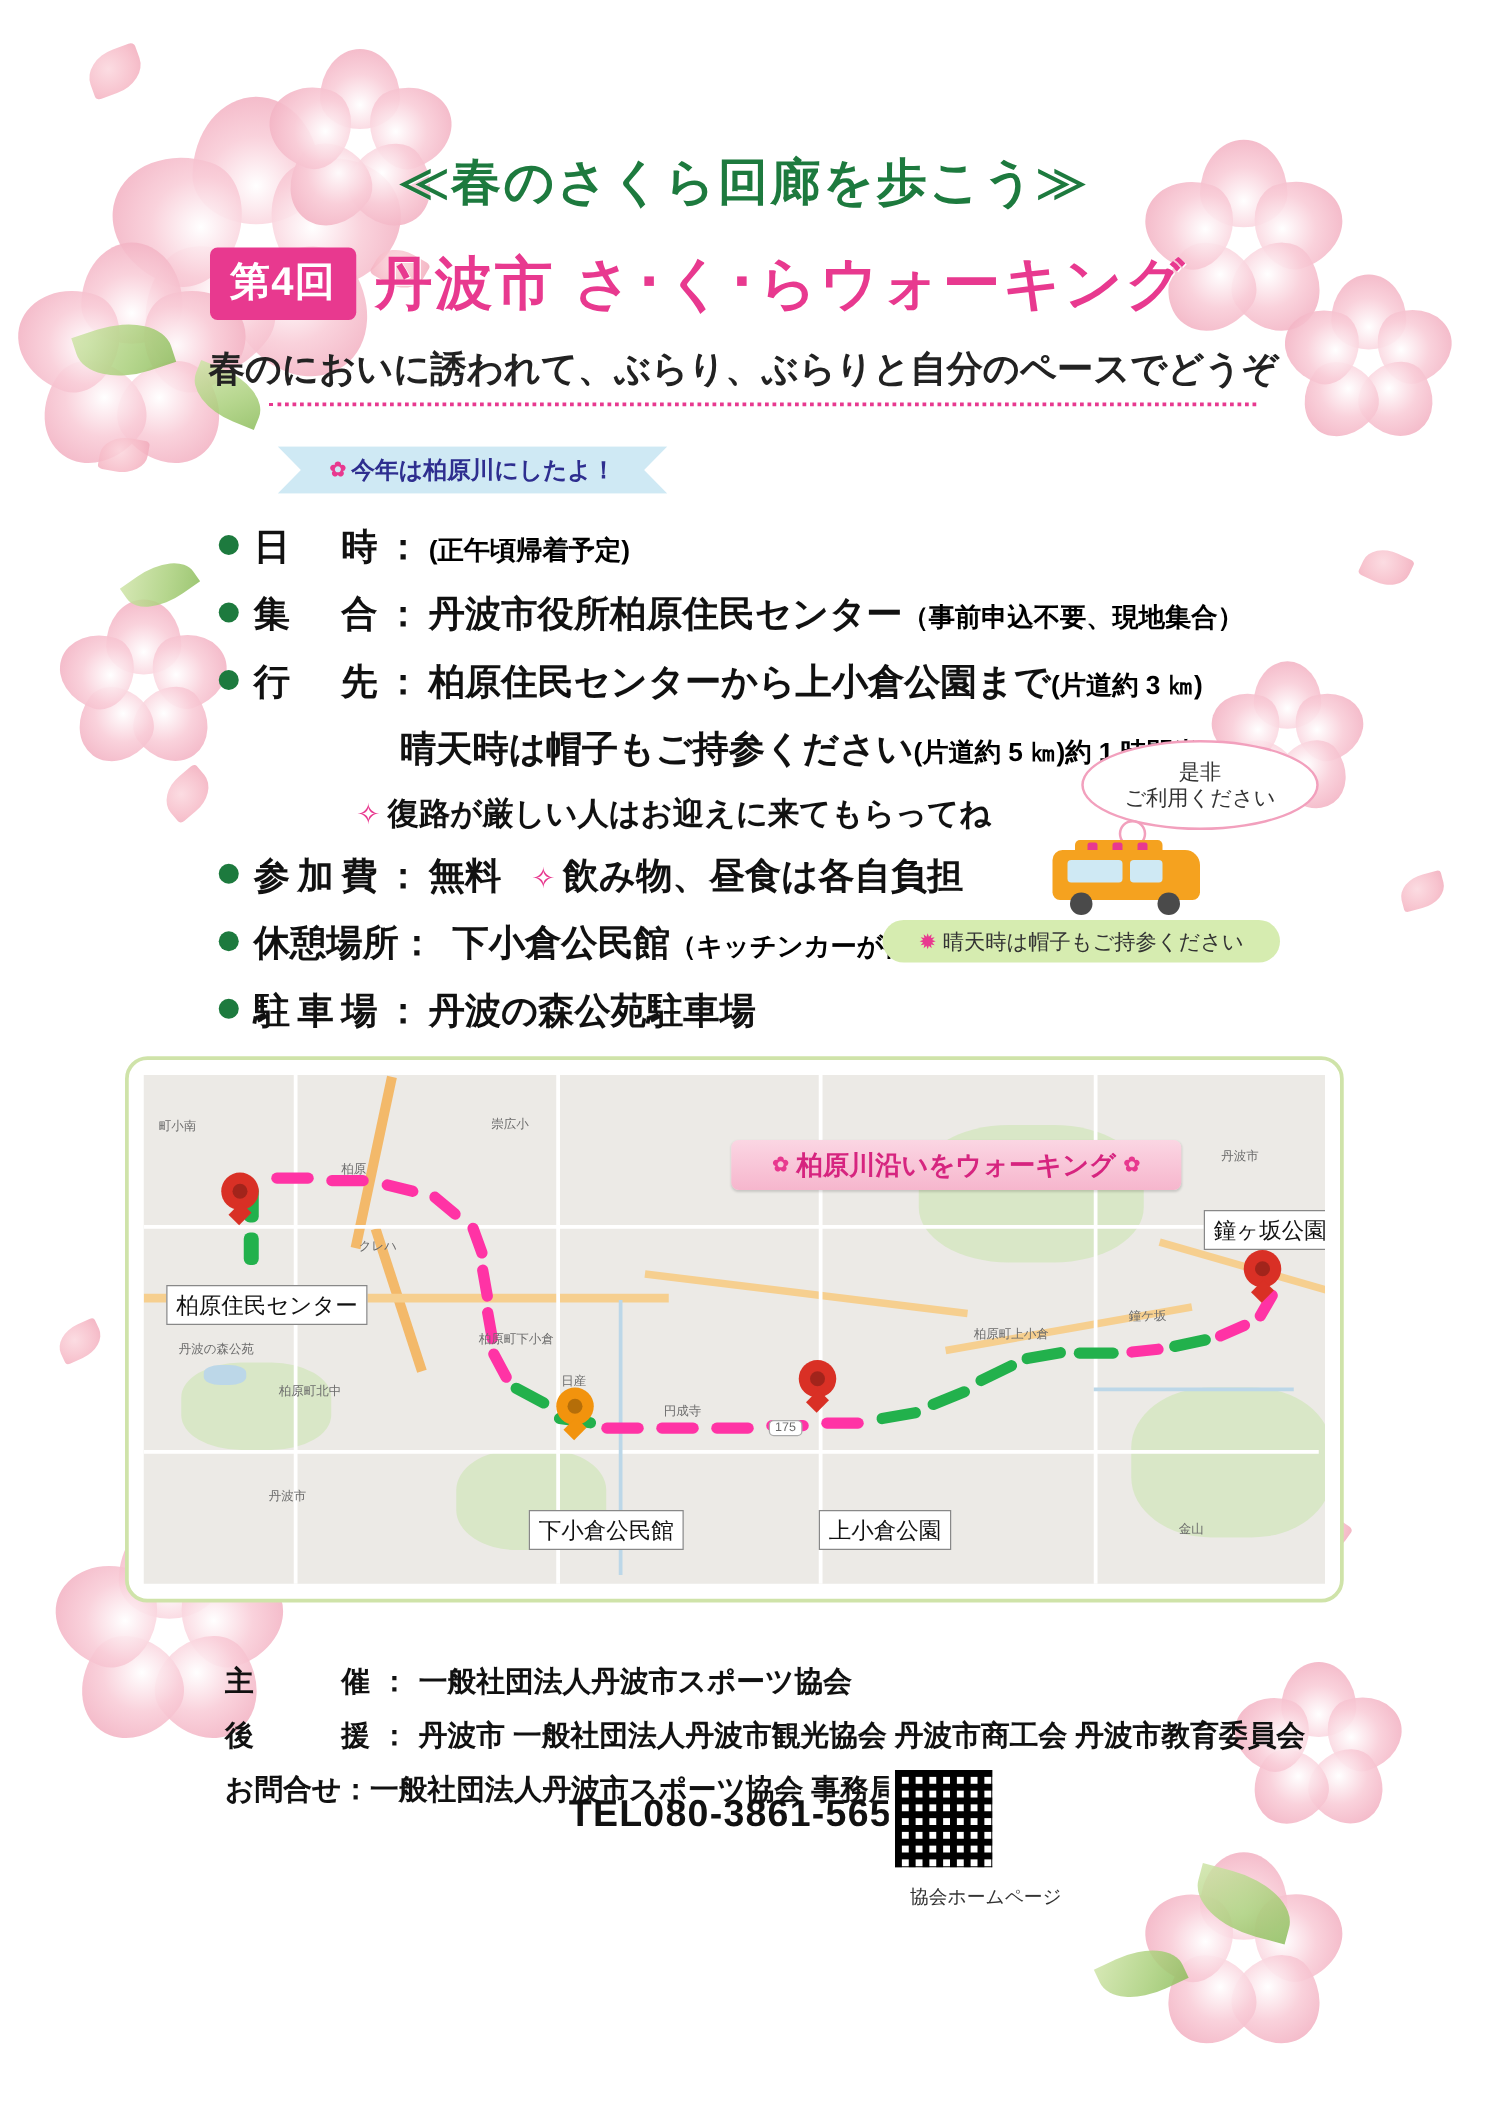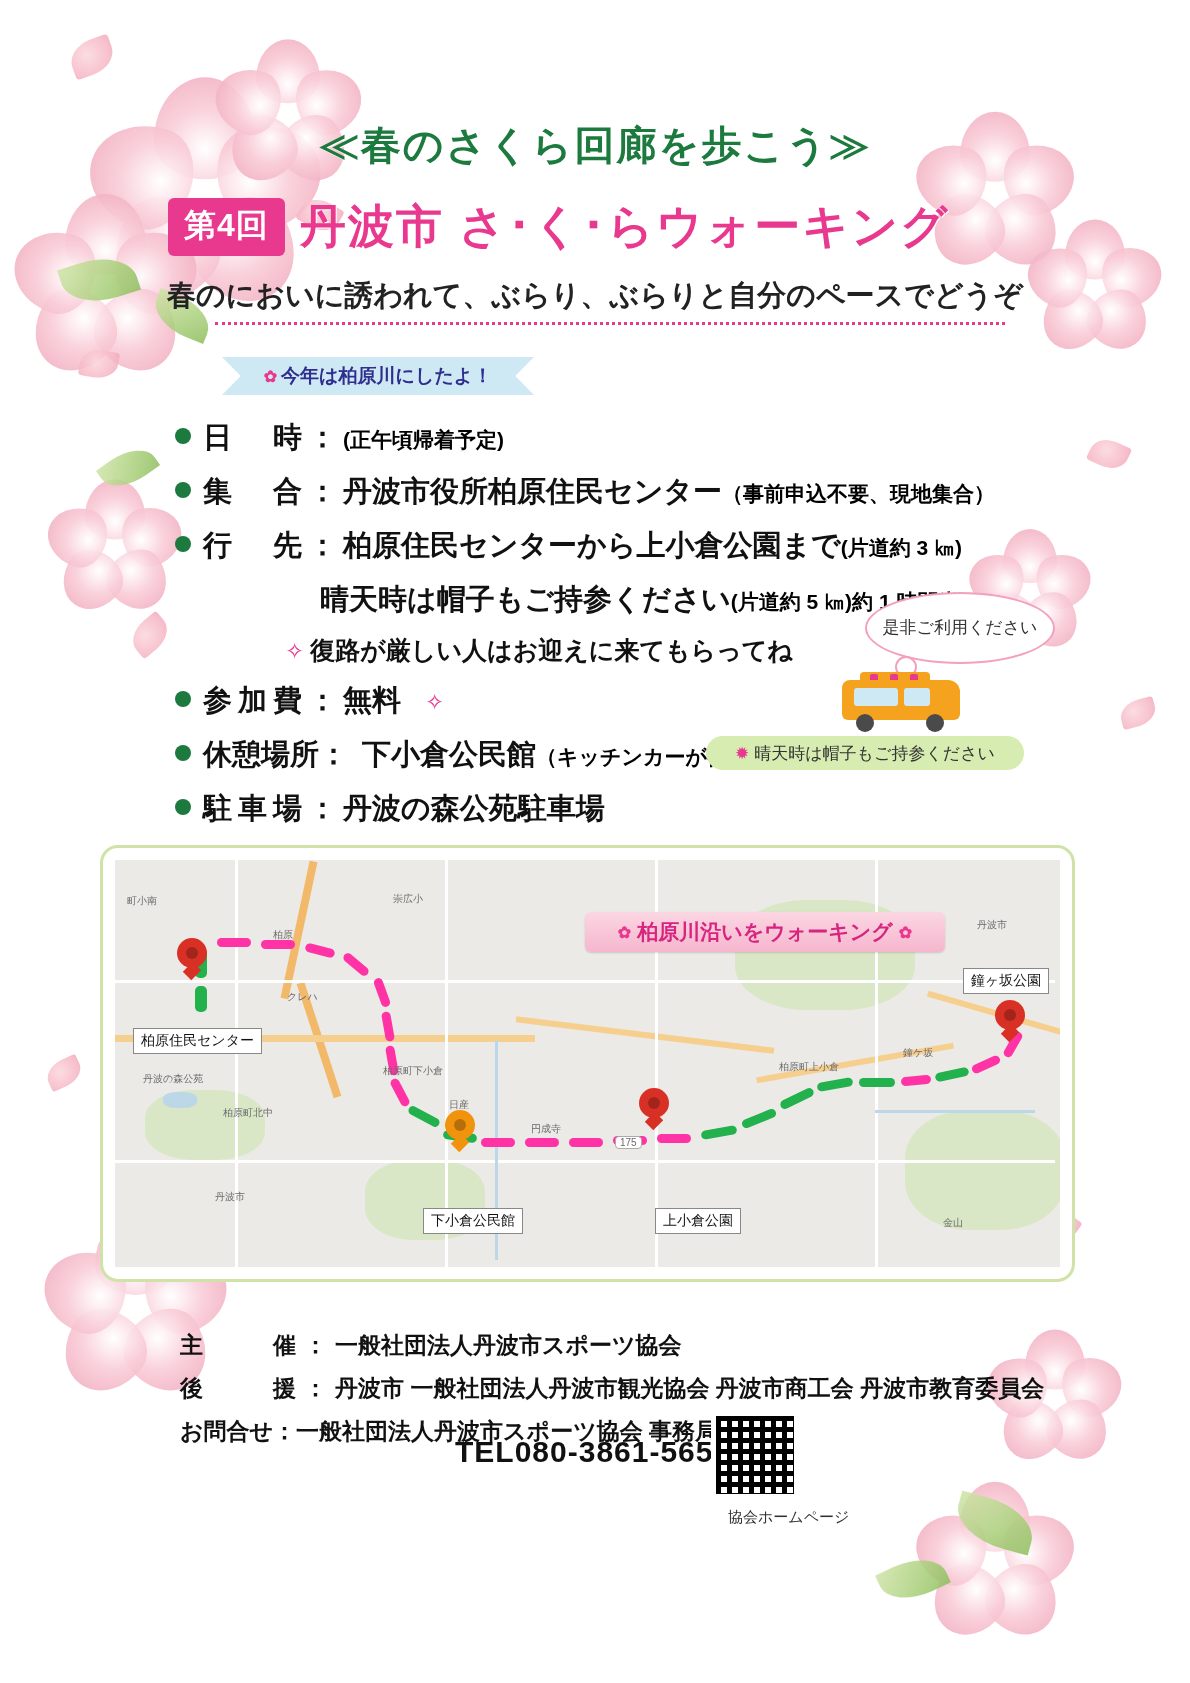--- a/index.html
+++ b/index.html
@@ -105,21 +105,21 @@
   .indent { margin-left: 145px; }
   .diamond { color:#e8398f; font-size: 23px; margin-right:6px; }
   .note-line { font-size: 25px; font-weight: bold; color:#111; }
 
   
   .bubble {
     position: absolute; left: 865px; top: 592px;
     width: 190px; height: 72px;
     border: 2px solid #f2a0bd; border-radius: 50%;
     background: #fff;
-    display:flex; flex-direction:row; align-items:center; justify-content:center;
+    display:flex; flex-direction:column; align-items:center; justify-content:center;
     font-size: 17px; color:#333; line-height:1.25;
   }
   .bubble:after {
     content:""; position:absolute; left: 28px; bottom:-16px;
     width: 18px; height: 18px; border-radius:50%;
     border:2px solid #f2a0bd; background:#fff;
   }
   .car {
     position: absolute; left: 830px; top: 672px; width: 140px; height: 62px;
   }
@@ -169,21 +169,21 @@
     position:absolute; width:30px; height:40px;
   }
   .pin .head { position:absolute; top:0; left:0; width:30px;height:30px;border-radius:50%; }
   .pin .tip { position:absolute; bottom:0; left:9px; width:12px;height:14px; transform: rotate(45deg); }
   .pin.red .head, .pin.red .tip { background:#d93025; }
   .pin.orange .head, .pin.orange .tip { background:#f2930d; }
   .pin .dot { position:absolute; left:9px; top:9px; width:12px;height:12px;border-radius:50%; background:rgba(0,0,0,.25); }
 
   .map-callout {
     position:absolute; background:#fff; border:1px solid #888;
-    font-size:14px; color:#111; padding:3px 7px; white-space:nowrap;
+    font-size:18px; color:#111; padding:3px 7px; white-space:nowrap;
   }
   .banner {
     position:absolute; left: 470px; top: 52px; width: 360px; height: 40px;
     background: linear-gradient(180deg,#fbd6e3 0%, #f6b6cd 100%);
     border-radius: 6px;
     display:flex; align-items:center; justify-content:center;
     font-size: 21px; font-weight:bold; color:#d6247f;
     box-shadow: 0 1px 2px rgba(0,0,0,.15);
   }
   .banner .fl { color:#e8398f; margin:0 6px; font-size:16px; }
@@ -346,20 +346,21 @@
   <div class="info-row" style="margin-left:110px;">
     <span class="diamond">✧</span>
     <span class="note-line">復路が厳しい人はお迎えに来てもらってね</span>
   </div>
 
   <div class="info-row">
     <span class="bullet"></span>
     <span class="label">参加費：</span>
     <span class="value">無料</span>
     <span class="diamond" style="margin-left:24px;">✧</span>
+    <span class="value">飲み物、昼食は各自負担</span>
   </div>
 
   <div class="info-row">
     <span class="bullet"></span>
     <span class="label tight">休憩場所：</span>
     <span class="value" style="margin-left:14px;">下小倉公民館</span>
     <span class="small">（キッチンカーが待機しています）</span>
   </div>
 
   <div class="info-row">

